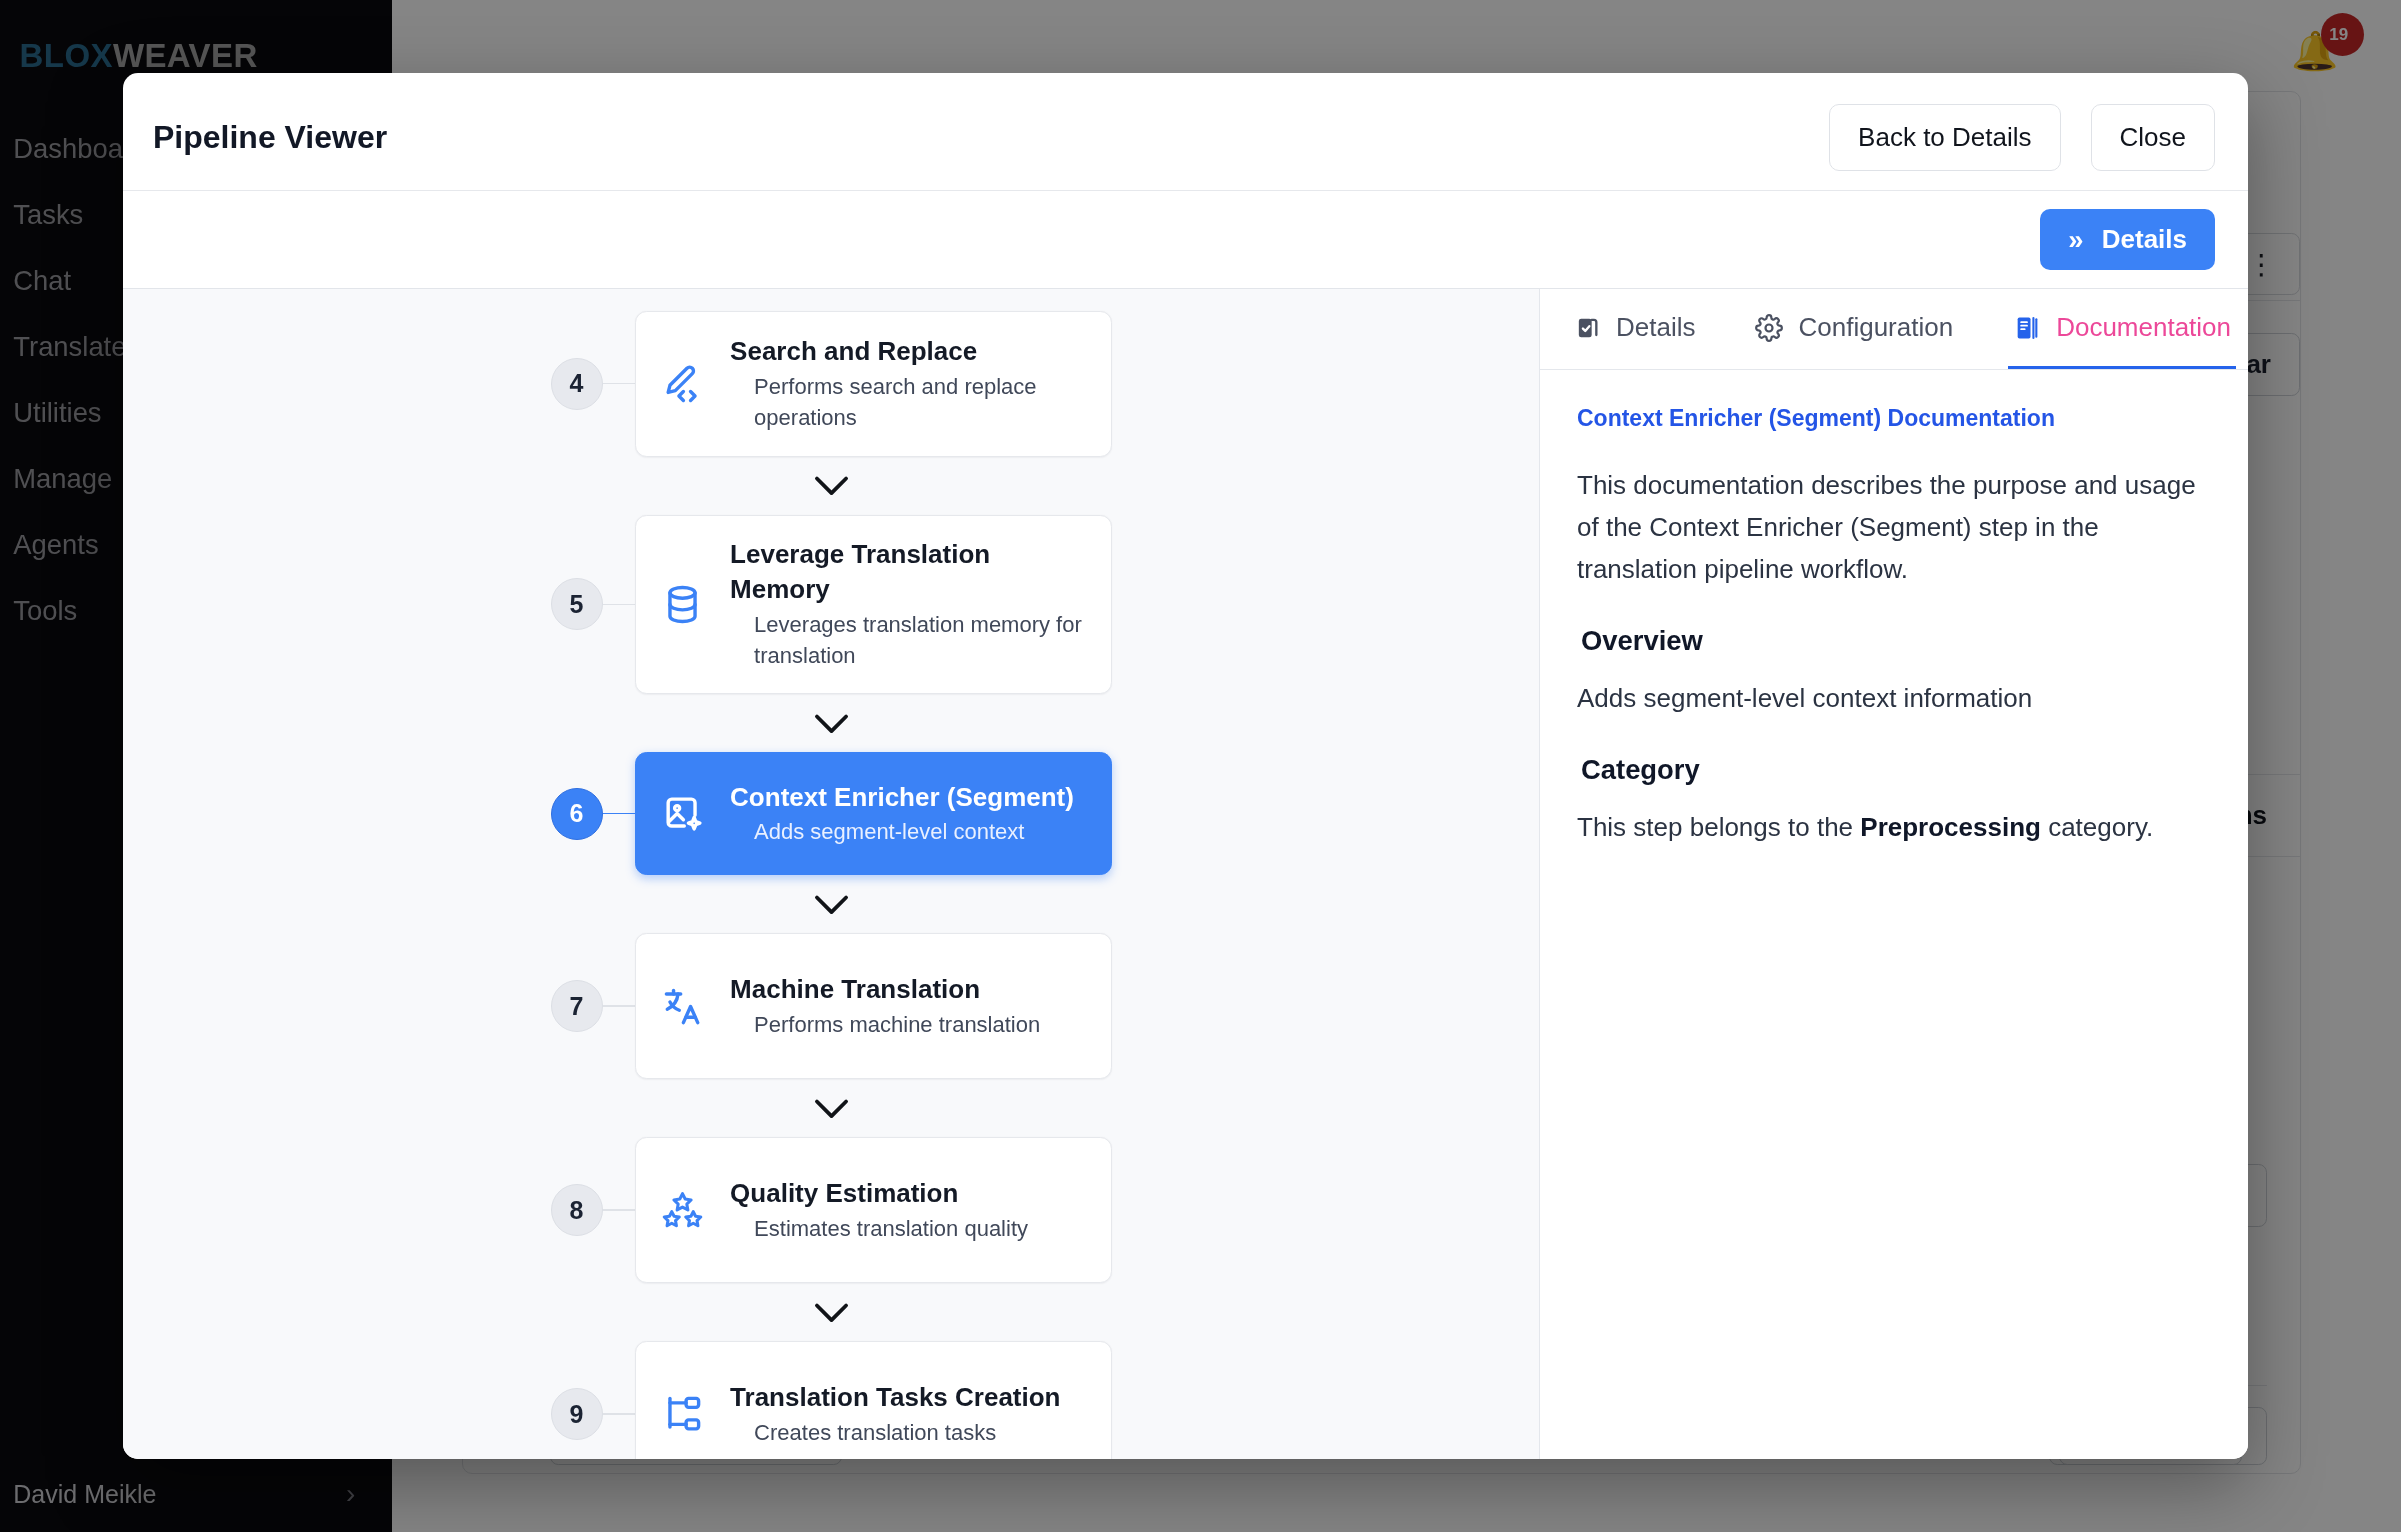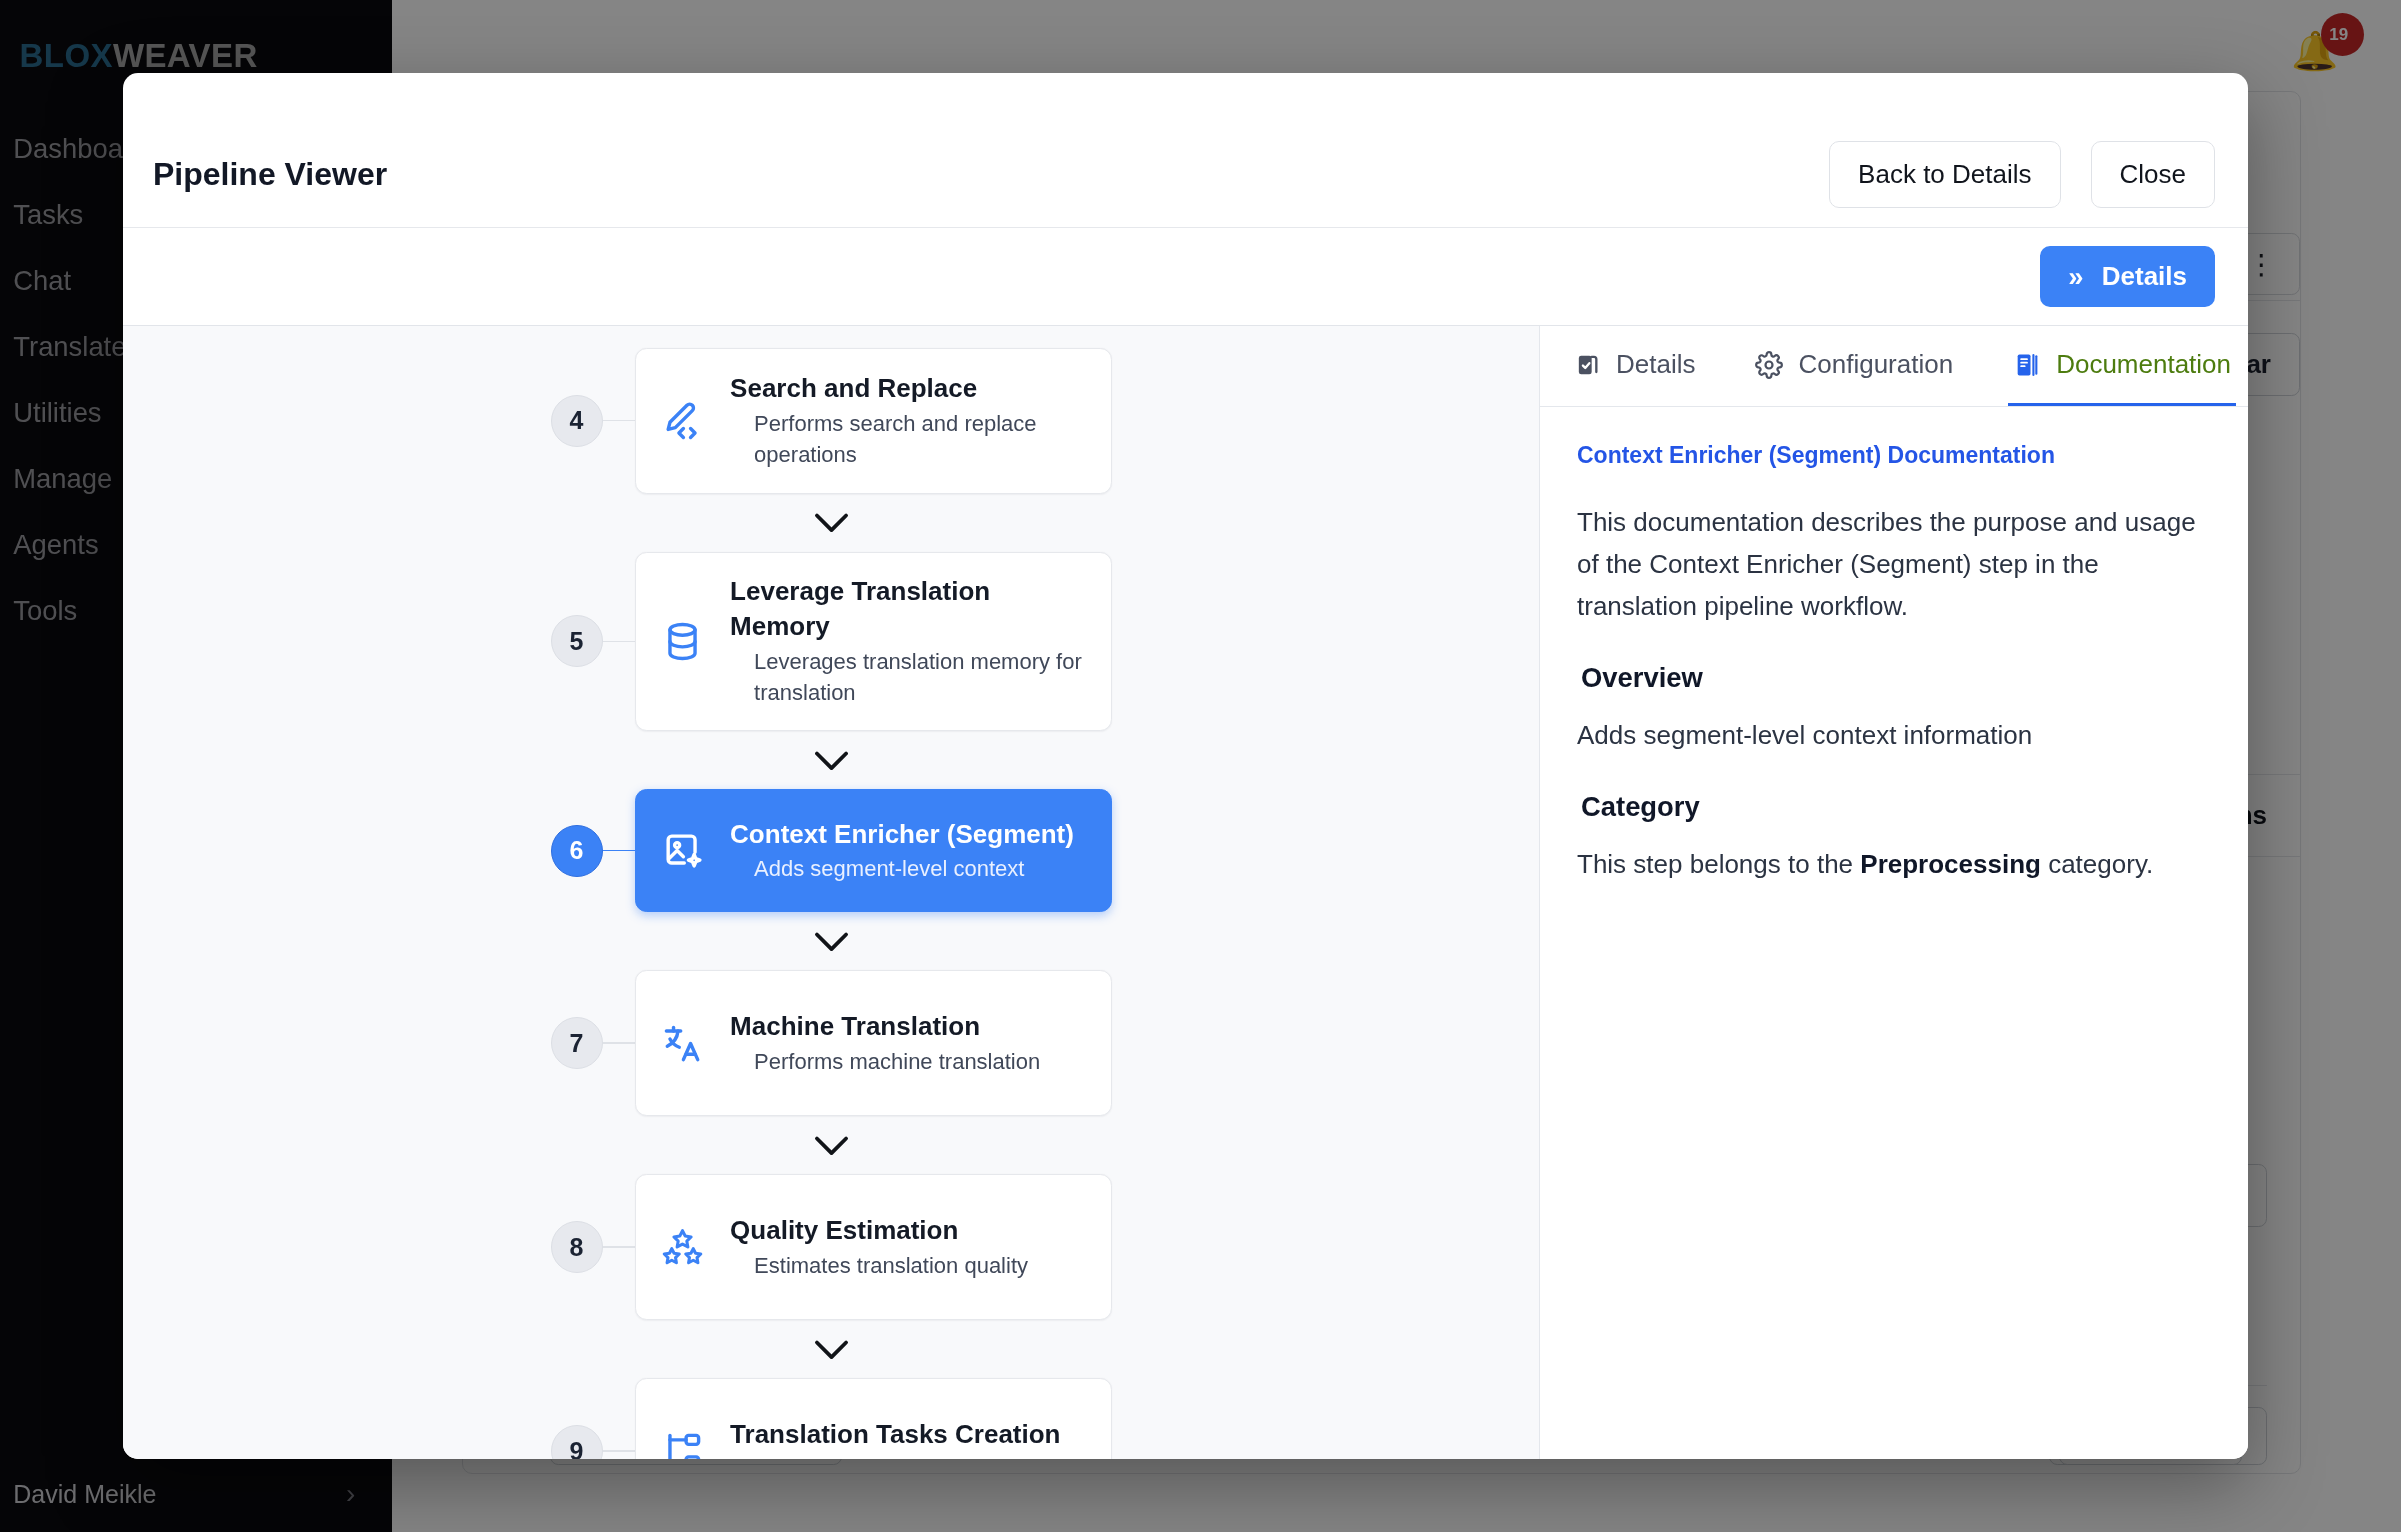--- a/index.html
+++ b/index.html
@@ -94,21 +94,21 @@
 
   
   .modal {
     position: absolute; left: 123px; top: 73px; width: 2125px; height: 1386px;
     background: #ffffff; border-radius: 15px; overflow: hidden;
     box-shadow: 0 25px 75px rgba(0,0,0,.35);
     display: flex; flex-direction: column;
   }
   .modal-header {
     height: 118px; flex: 0 0 118px; border-bottom: 0.8px solid #e6e8ec;
-    display: flex; align-items: center; padding: 12px 33px 0 30px; margin-top: 37px;
+    display: flex; align-items: center; padding: 12px 33px 0 30px;
   }
   .modal-title { font-size: 32px; font-weight: 700; color: #121826; }
   .modal-header-actions { margin-left: auto; display: flex; gap: 30px; }
   .hbtn {
     border: 0.8px solid #dfe2e7; border-radius: 10px; background: #fff;
     font-size: 26px; color: #10141c; padding: 16.6px 28px; font-weight: 400;
     cursor: pointer; white-space: nowrap;
   }
 
   .modal-subbar {
@@ -174,21 +174,21 @@
   .tabs {
     height: 81px; flex: 0 0 81px; display: flex; align-items: stretch;
     border-bottom: 0.8px solid #e4e7ec; padding-left: 28px; gap: 50px;
   }
   .tab {
     display: flex; align-items: center; gap: 15px; font-size: 26px;
     color: #4b5161; cursor: pointer; border-bottom: 3.3px solid transparent;
     padding: 0 5px;
   }
   .tab .tico { width: 28px; height: 28px; display: block; color: #4b5161; }
-  .tab.active { color: #4d7c0f; border-bottom-color: #2563eb; font-weight: 400; }
+  .tab.active { color: #ec4899; border-bottom-color: #2563eb; font-weight: 400; }
   .tab.active .tico { color: #2563eb; }
 
   .doc {
     padding: 35px 37px 33px 37px; overflow: hidden;
   }
   .doc-h1 { font-size: 23px; font-weight: 700; color: #2455e6; margin-bottom: 32px; }
   .doc-p { font-size: 26px; line-height: 1.62; color: #2b3342; margin-bottom: 30px; max-width: 682px; }
   .doc-h2 { font-size: 27.4px; font-weight: 700; color: #101728; margin: 35px 0 20px 4px; }
   .doc-p b { font-weight: 700; color: #101728; }
 </style>

